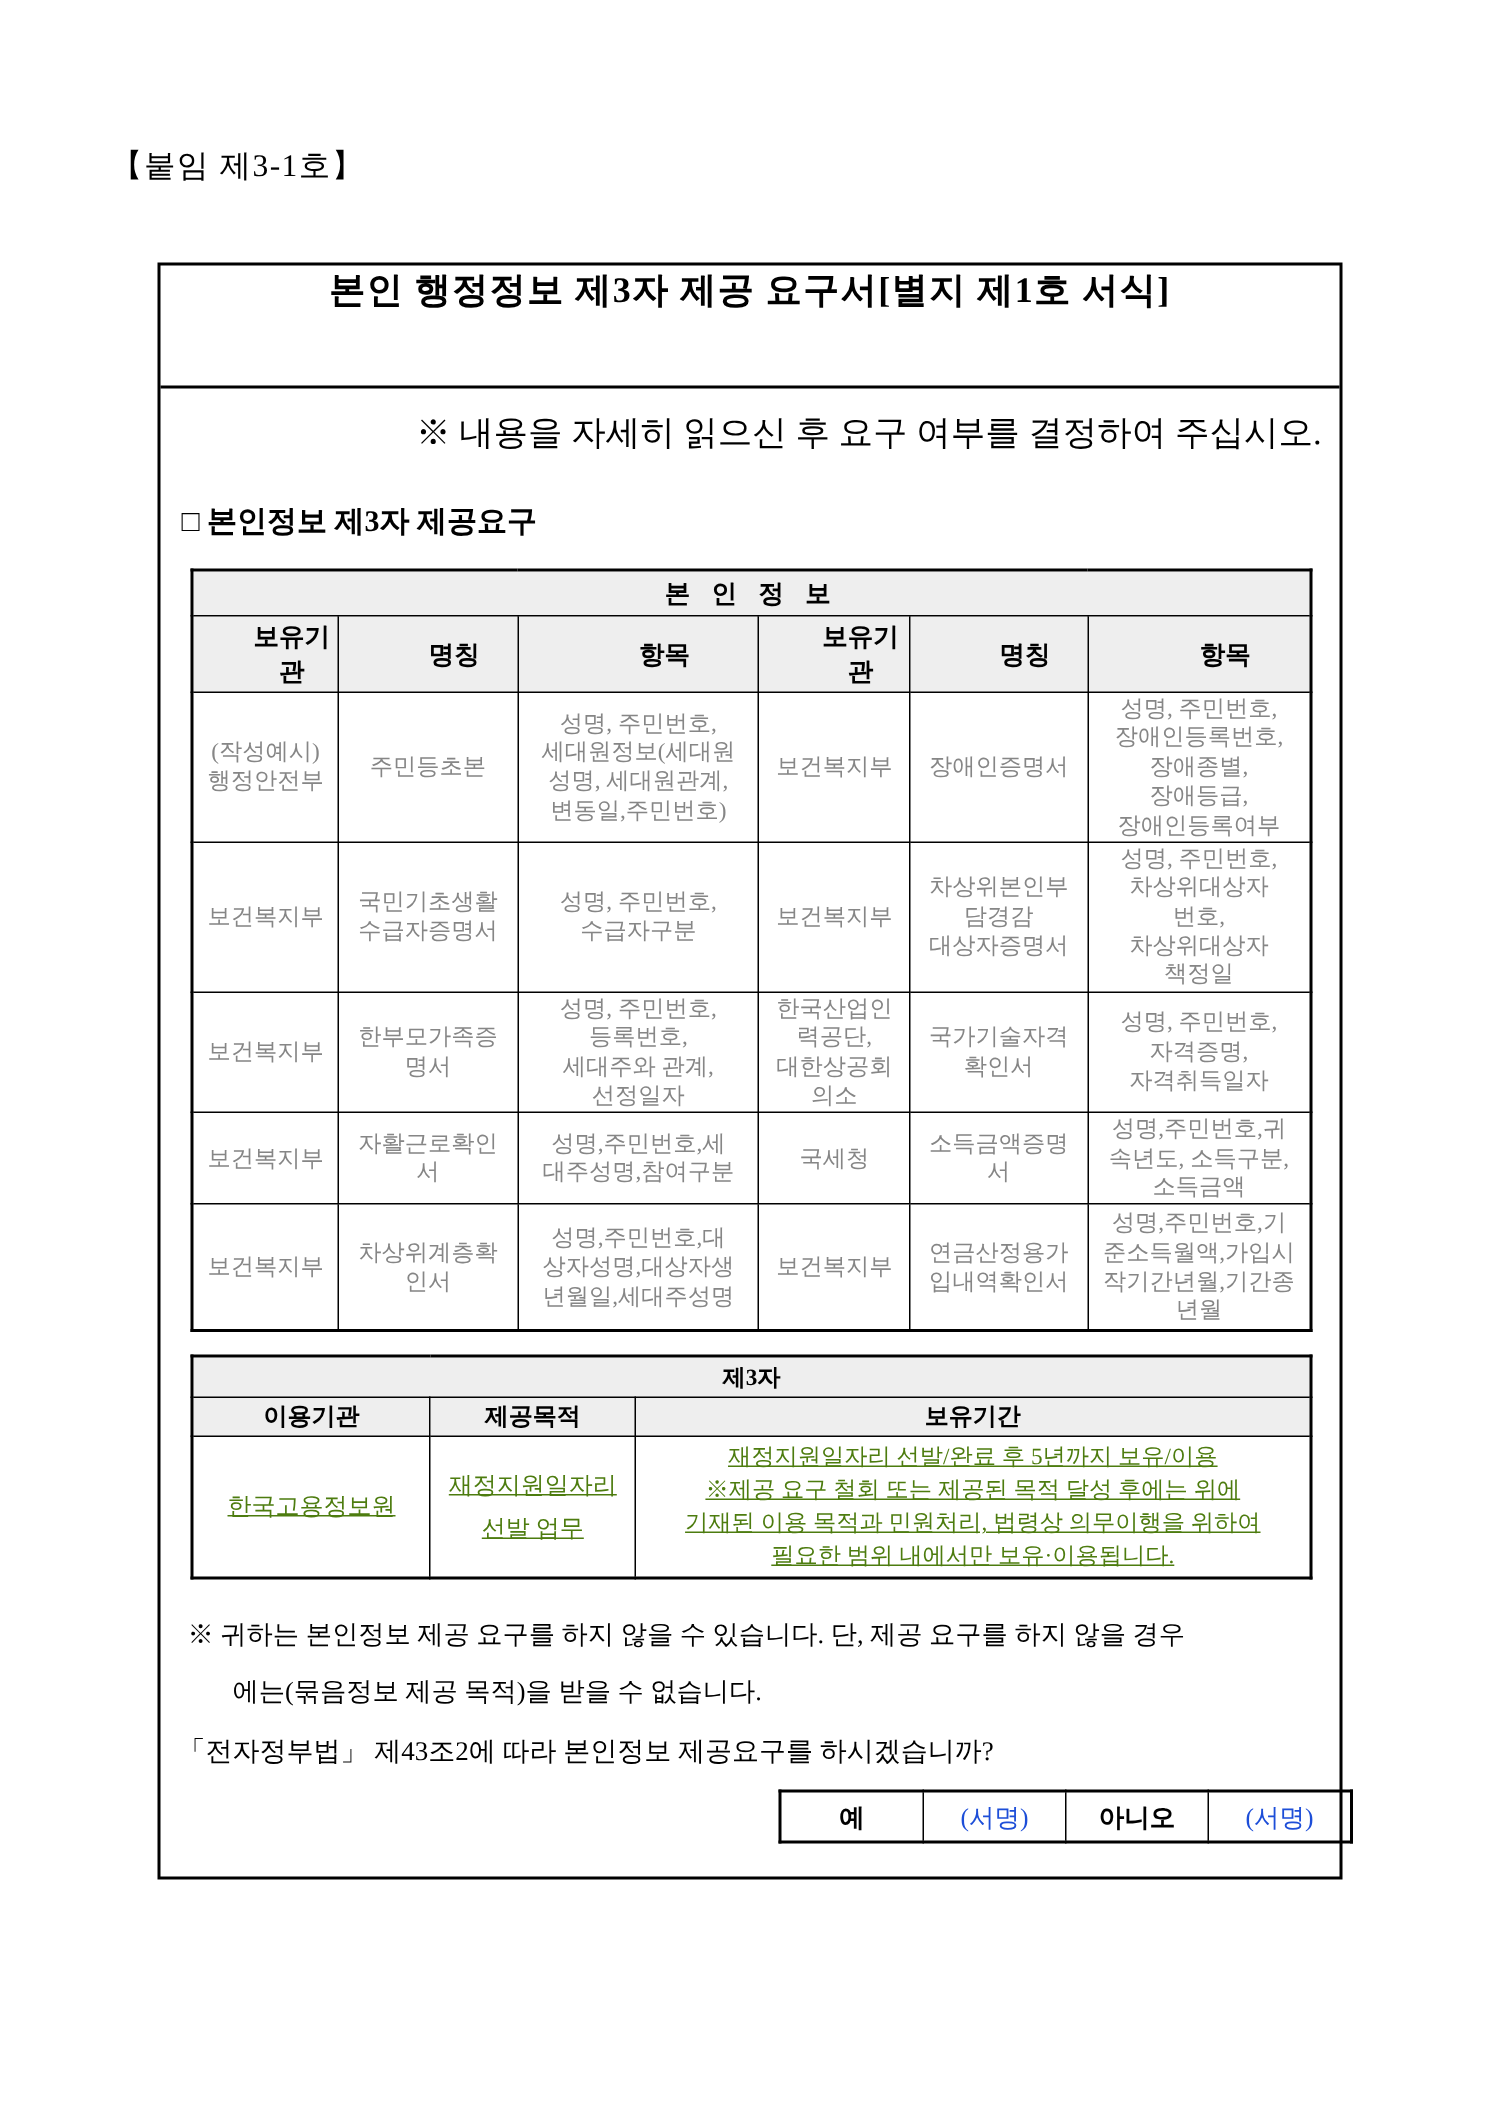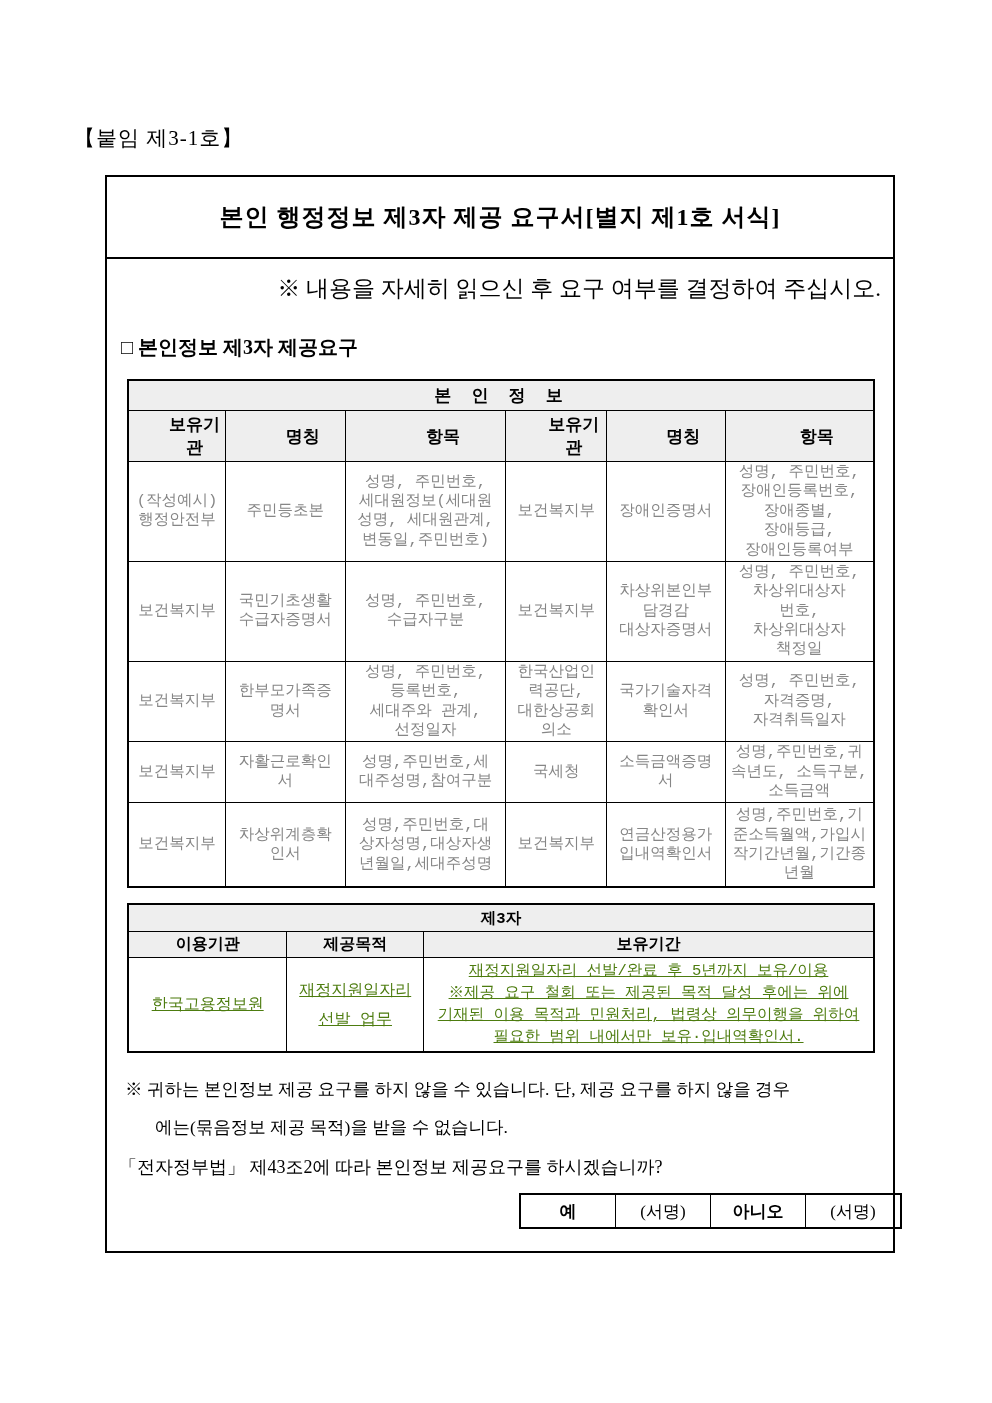--- a/index.html
+++ b/index.html
@@ -5,52 +5,51 @@
   html, body { margin: 0; padding: 0; }
   body {
     width: 992px; height: 1403px;
     background: #ffffff;
     font-family: "Liberation Serif", "DejaVu Serif", serif;
     color: #000000;
     position: relative;
   }
   .attachment-label {
     position: absolute;
-    left: 74px; top: 124px;
+    left: 74px; top: 96px;
     font-size: 21px;
     letter-spacing: 1px;
     text-align: right;
   }
   .outer-box {
     position: absolute;
     left: 105px; top: 175px;
     width: 786px; height: 1074px;
     border: 2px solid #000000;
   }
   .title-section {
     height: 80px;
     border-bottom: 2px solid #000000;
-    display: flex; align-items: center; justify-content: center;
+    display: flex; justify-content: center;
   }
   .form-title {
     font-size: 24px;
     font-weight: bold;
     letter-spacing: 1px;
   }
   .content { padding: 0 12px; }
   .intro-line1 { margin: 26px 0 0 2px; font-size: 17.5px; }
   .intro-line2 { margin: 14px 0 0 2px; font-size: 23px; text-align: right; }
   .section-heading { margin: 30px 0 0 2px; font-size: 20px; font-weight: bold; }
 
   table.grid {
     border-collapse: collapse;
     table-layout: fixed;
     margin-left: 8px;
     width: 748px;
-    font-family: Liberation Mono, monospace;
   }
   table.grid th, table.grid td {
     border: 1px solid #000000;
     text-align: center;
     vertical-align: middle;
     padding: 1px 2px;
     overflow: hidden;
   }
   table.grid { border: 2px solid #000000; }
   .tbl-title {
@@ -102,21 +101,21 @@
     width: 369px;
     border: 2px solid #000000;
   }
   .answer-table td {
     border: 1px solid #000000;
     width: 92px; height: 30px;
     text-align: center; vertical-align: middle;
     font-size: 17px;
   }
   .answer-table td.ans { font-weight: bold; color: #000000; }
-  .answer-table td.sign { color: #000000; }
+  .answer-table td.sign { color: #1d4ed8; }
 </style>
 </head>
 <body>
 
 <div class="attachment-label">【붙임 제3-1호】</div>
 
 <div class="outer-box">
 
   <div class="title-section">
     <div class="form-title">본인 행정정보 제3자 제공 요구서[별지 제1호 서식]</div>
@@ -249,21 +248,21 @@
           <span class="u">한국고용정보원</span>
         </td>
         <td class="body-cell">
           <div class="purpose-line">재정지원일자리</div>
           <div class="purpose-line">선발 업무</div>
         </td>
         <td class="body-cell">
           <div class="retention-line">재정지원일자리 선발/완료 후 5년까지 보유/이용</div>
           <div class="retention-line">※제공 요구 철회 또는 제공된 목적 달성 후에는 위에</div>
           <div class="retention-line">기재된 이용 목적과 민원처리, 법령상 의무이행을 위하여</div>
-          <div class="retention-line">필요한 범위 내에서만 보유·입내역확인서.</div>
+          <div class="retention-line">필요한 범위 내에서만 보유·이용됩니다.</div>
         </td>
       </tr>
     </tbody>
       </table>
 
     <div class="notice-line1">※ 귀하는 본인정보 제공 요구를 하지 않을 수 있습니다. 단, 제공 요구를 하지 않을 경우</div>
     <div class="notice-line2">에는(묶음정보 제공 목적)을 받을 수 없습니다.</div>
     <div class="question-line">「전자정부법」 제43조2에 따라 본인정보 제공요구를 하시겠습니까?</div>
 
     <table class="answer-table">

